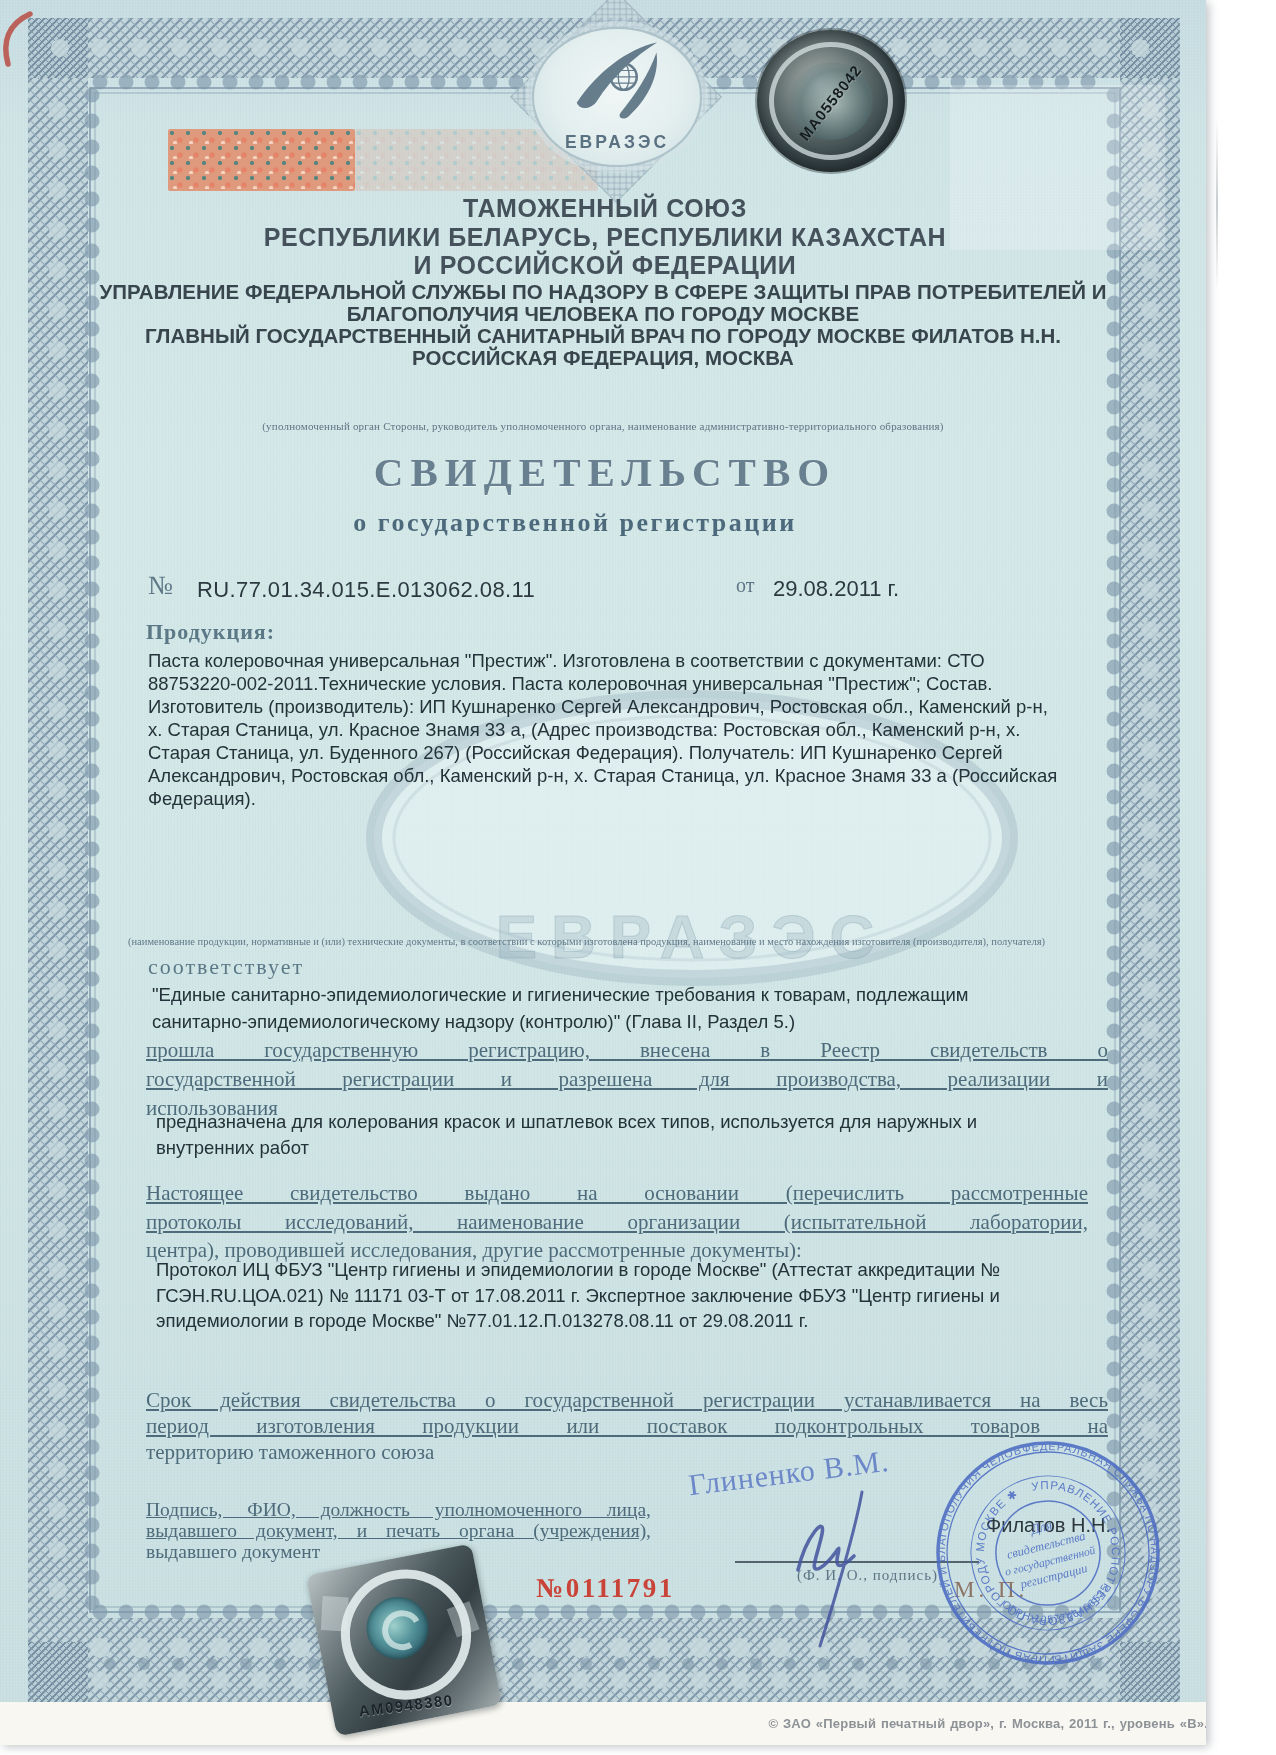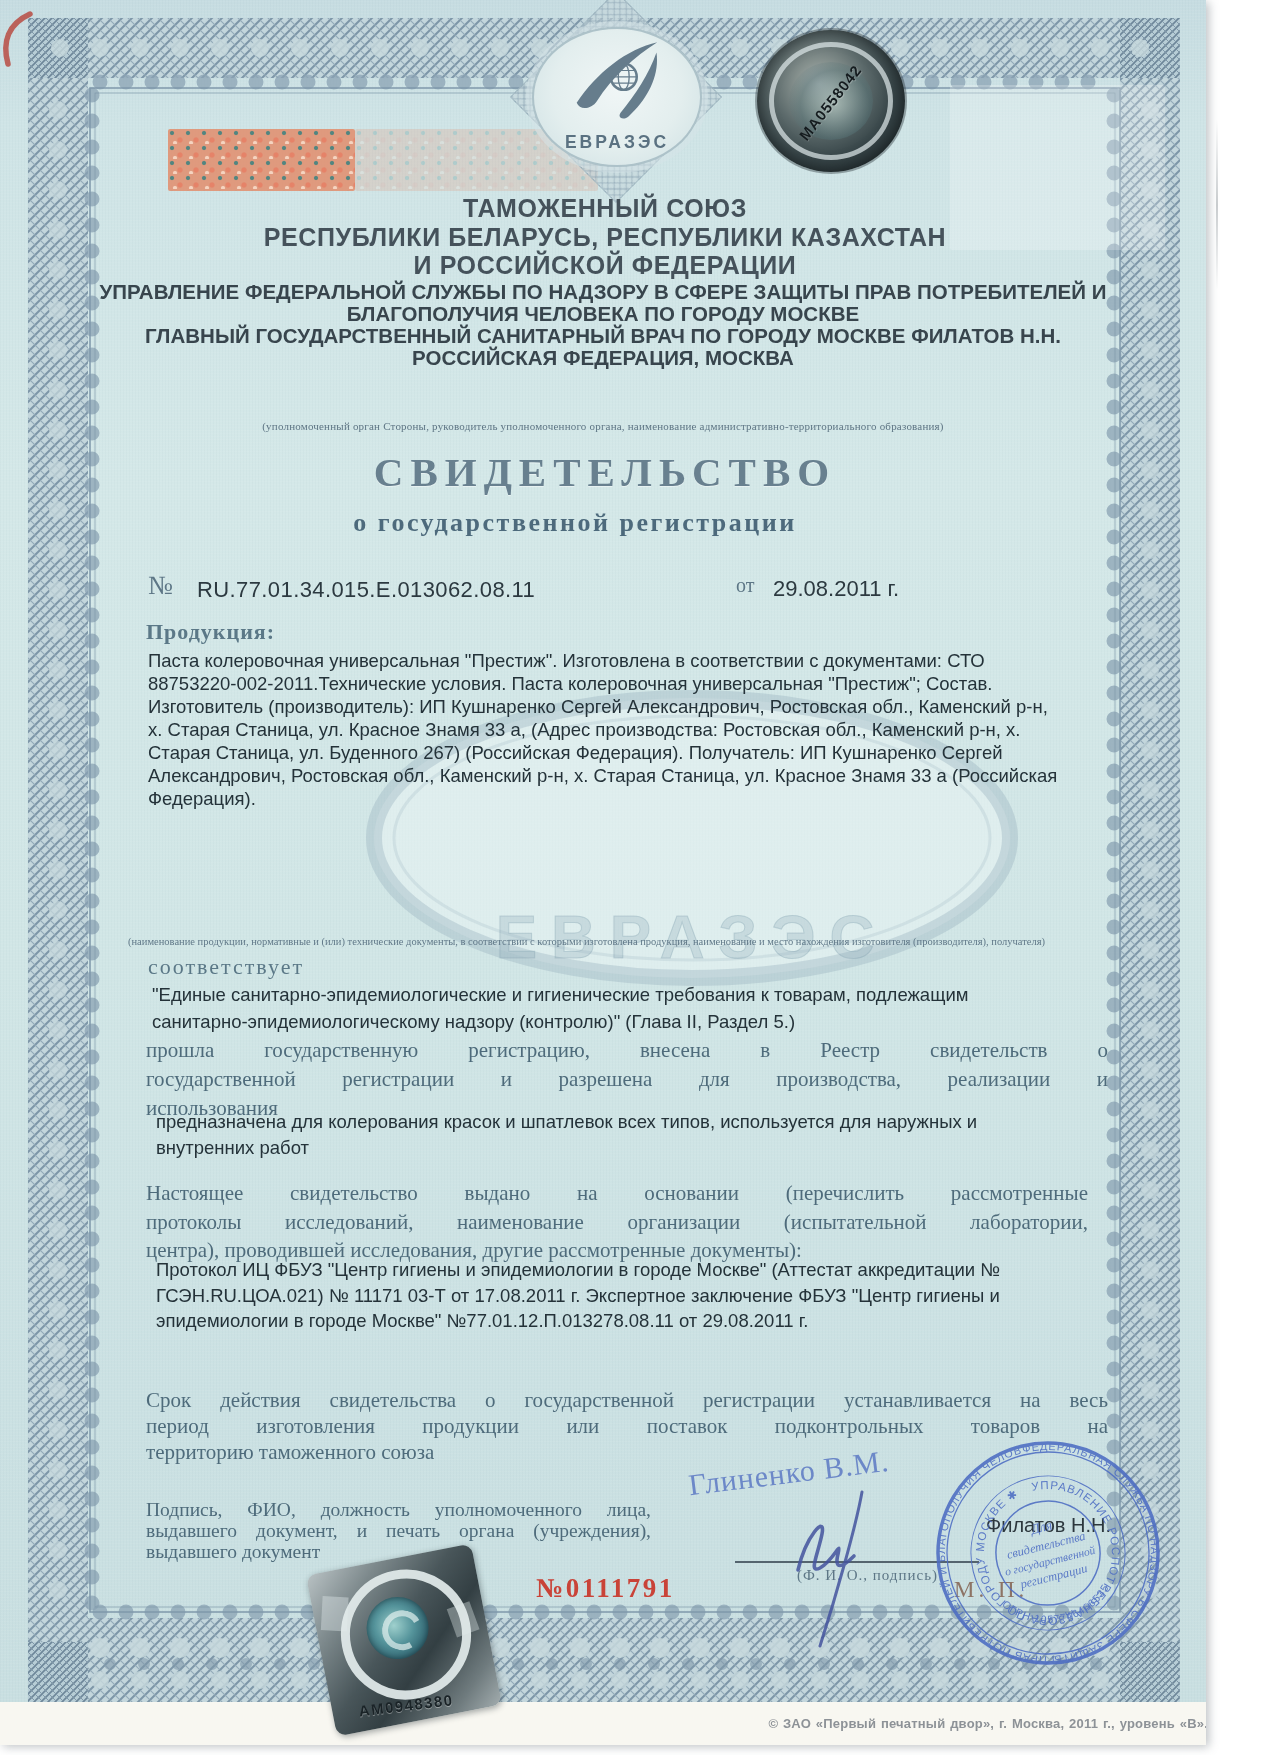--- a/index.html
+++ b/index.html
@@ -31,21 +31,21 @@
   .product-label{left:146px;top:619px;font-size:22px;color:#5b7887;letter-spacing:1px;z-index:4;font-weight:bold;}
   .body-sans{font-size:18.5px;color:#243239;z-index:4;white-space:nowrap;}
   .product-lines{left:148px;top:649px;line-height:23px;}
   .note2{left:128px;top:936px;font-size:10.5px;color:#607888;z-index:4;white-space:nowrap;}
   .conforms-label{left:148px;top:954px;font-size:22px;color:#5b7887;letter-spacing:2px;z-index:4;}
   .quote-lines{left:152px;top:981px;line-height:27px;}
   .purpose-lines{left:156px;top:1109px;line-height:26px;}
   .protocol-lines{left:156px;top:1257px;line-height:25.5px;}
 
   .body-serif{font-size:21px;color:#4e6b7b;z-index:4;}
-  .jl{text-align:justify;text-align-last:justify;}
+  .jl{text-align:justify;text-align-last:justify;text-decoration:underline;}
   .reg-lines{left:146px;top:1036px;width:962px;line-height:29px;}
   .basis-lines{left:146px;top:1179px;width:942px;line-height:28.5px;}
   .validity-lines{left:146px;top:1387px;width:962px;line-height:26px;}
   .signnote-lines{left:146px;top:1499px;width:505px;font-size:19.5px;line-height:21px;}
 
   .glinenko{left:688px;top:1456px;font-size:30px;color:rgba(100,128,197,.92);transform:rotate(-7deg);letter-spacing:1px;z-index:5;}
   .sigline{left:735px;top:1561px;width:244px;border-top:2px solid #54646e;z-index:4;}
   .sigcaption{left:797px;top:1567px;font-size:15px;color:#5d7686;letter-spacing:1px;z-index:4;}
   .filatov{left:986px;top:1514px;font-size:20px;color:#2c373d;z-index:6;}
   .mp{left:954px;top:1577px;font-size:23px;color:#8d7466;letter-spacing:4px;z-index:4;}

